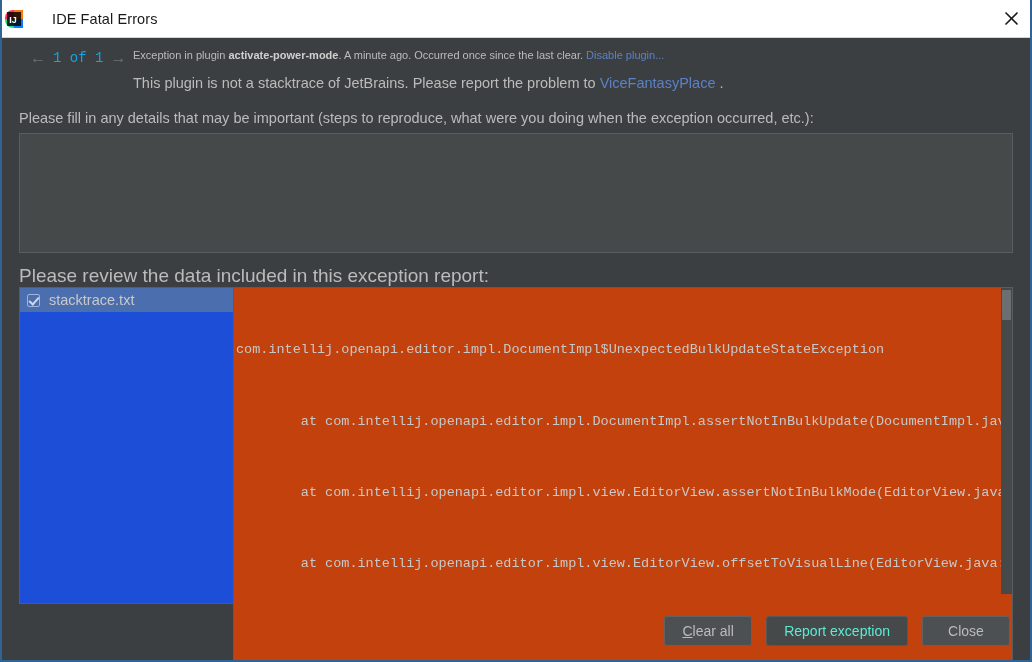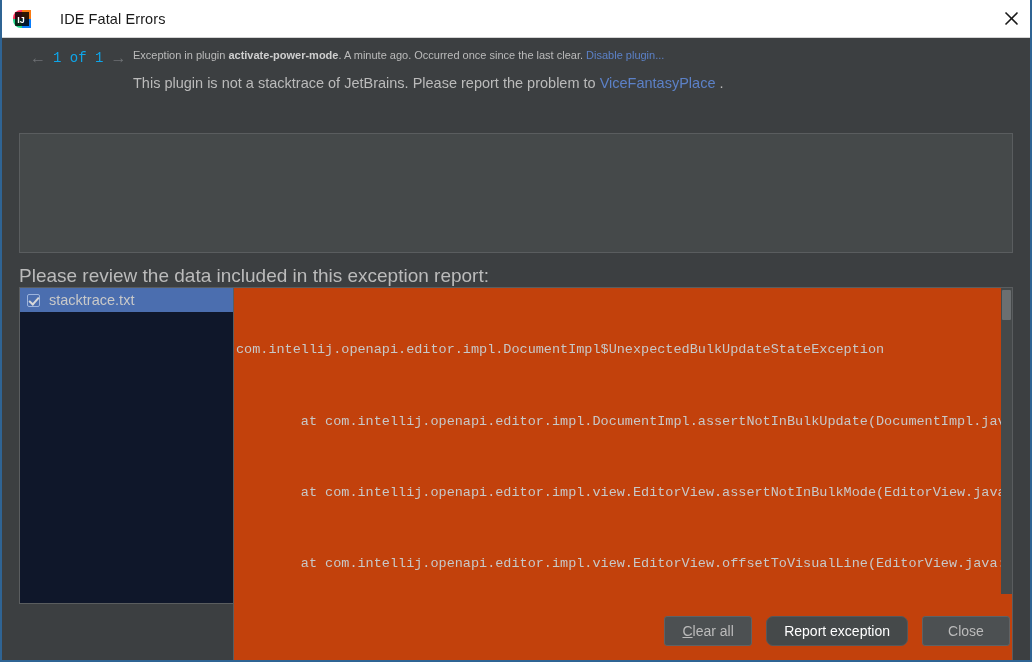--- a/index.html
+++ b/index.html
@@ -28,21 +28,21 @@
     width: 1032px;
     height: 38px;
     background: #ffffff;
     border-bottom: 1px solid #d4d4d4;
     box-sizing: border-box;
     display: flex;
     align-items: center;
   }
   .title-icon {
     width: 38px; height: 18px;
-    margin-left: 11px;
+    margin-left: 3px;
     margin-right: 9px;
     flex: 0 0 auto;
     border-radius: 8px;
     overflow: hidden;
     position: relative;
   }
   .title-text {
     font-size: 14.5px;
     color: #1a1a1a;
     letter-spacing: 0.1px;
@@ -151,21 +151,21 @@
     color: #bbbbbb;
     white-space: nowrap;
   }
 
   
   .filelist {
     position: absolute;
     left: 17px; top: 249px;
     width: 224px;
     height: 317px;
-    background: #0f172a;
+    background: #1d4ed8;
     border: 1px solid #5a5d5f;
     box-sizing: border-box;
     overflow: hidden;
     text-align: center;
   }
   .file-row {
     height: 24px;
     display: flex;
     align-items: center;
     padding-left: 7px;
@@ -267,24 +267,23 @@
     font-size: 14px;
     font-family: "Liberation Sans", sans-serif;
     display: flex;
     align-items: center;
     justify-content: center;
     cursor: default;
     box-sizing: border-box;
     white-space: nowrap;
   }
   .btn.disabled {
-    color: #ffffff;
+    color: #5eead4;
     background: #45494a;
     border-color: #55585a;
-    border-radius: 7px;
   }
   .mnem { text-decoration: underline; }
 </style>
 </head>
 <body>
 
 <div id="app">
 
   <div class="titlebar">
     <span class="title-icon">
@@ -313,20 +312,21 @@
         <span class="nav-arrow">←</span>
         <span class="nav-count">1 of 1</span>
         <span class="nav-arrow">→</span>
       </div>
 
       <div class="hdr-line1"><span>Exception in plugin </span><span class="bold">activate-power-mode</span><span>. A minute ago. Occurred once since the last clear. </span><span class="lnk">Disable plugin...</span></div>
 
       <div class="hdr-line2"><span>This plugin is not a stacktrace of JetBrains. Please report the problem to </span><span class="lnk">ViceFantasyPlace</span><span> .</span></div>
     </div>
 
+    <div class="label-details">Please fill in any details that may be important (steps to reproduce, what were you doing when the exception occurred, etc.):</div>
 
     <div class="details-box">
       <textarea placeholder="" style=""></textarea>
     </div>
 
     <div class="label-review">Please review the data included in this exception report:</div>
 
     <div class="filelist">
       <div class="file-row sel">
         <span class="cb"></span>

